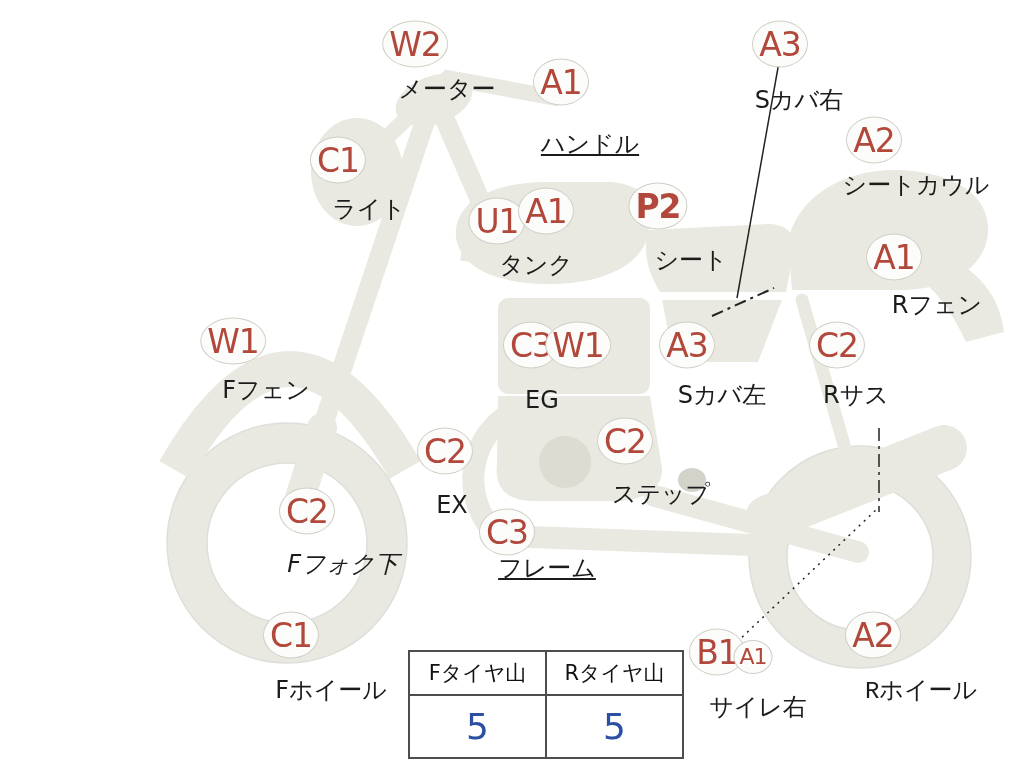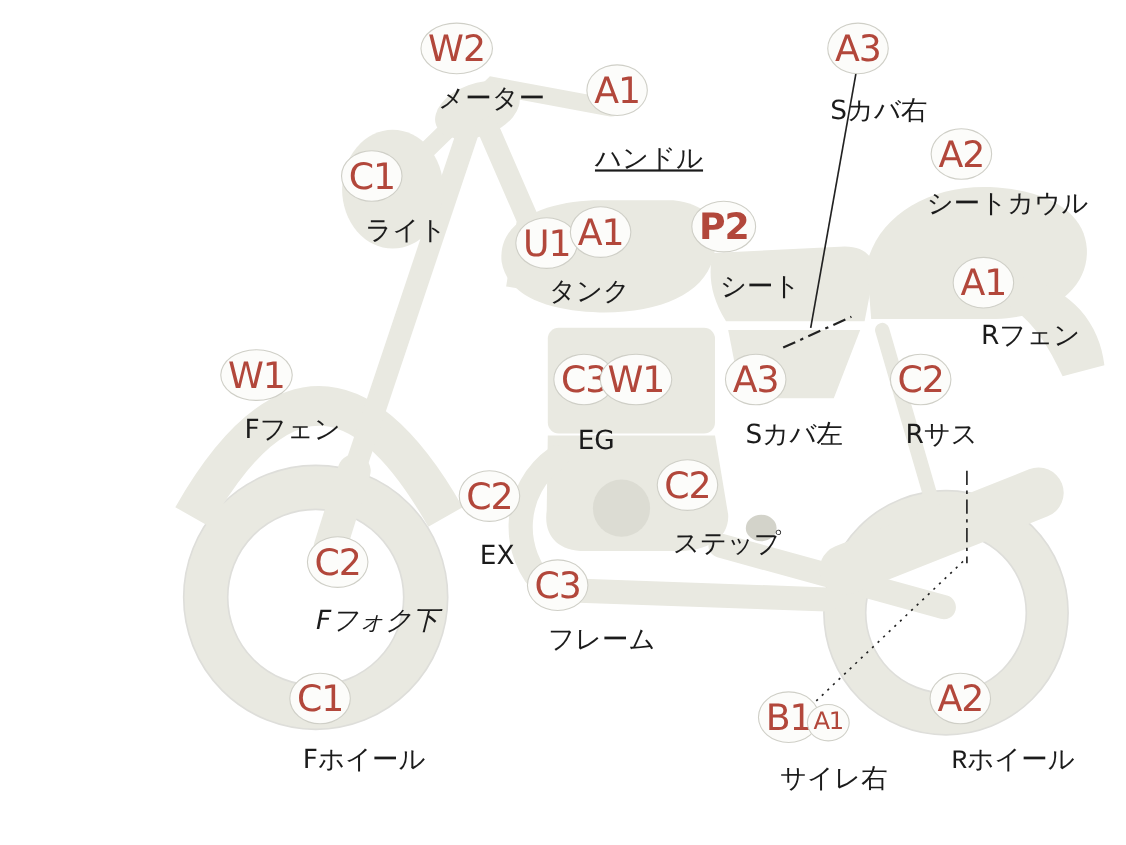--- a/index.html
+++ b/index.html
@@ -126,24 +126,36 @@
       <div class="part-name" style="left: 722px; top: 395px;">Sカバ左</div>
       <div class="grade" style="left: 837px; top: 345px;">C2</div>
       <div class="part-name" style="left: 856px; top: 395px;">Rサス</div>
       <div class="grade" style="left: 445px; top: 451px;">C2</div>
       <div class="part-name" style="left: 452px; top: 505px;">EX</div>
       <div class="grade" style="left: 625px; top: 441px;">C2</div>
       <div class="part-name" style="left: 661px; top: 494px;">ステップ</div>
       <div class="grade" style="left: 307px; top: 511px;">C2</div>
       <div class="part-name" style="left: 343px; top: 564px; font-style: italic;">Fフォク下</div>
       <div class="grade" style="left: 507px; top: 532px;">C3</div>
-      <div class="part-name" style="left: 547px; top: 581px;">フレーム</div>
+      <div class="part-name" style="left: 547px; top: 568px; text-decoration: underline;">フレーム</div>
       <div class="grade" style="left: 291px; top: 635px;">C1</div>
       <div class="part-name" style="left: 331px; top: 690px;">Fホイール</div>
       <div class="grade" style="left: 717px; top: 652px;">B1</div>
       <div class="grade small" style="left: 753px; top: 657px;">A1</div>
       <div class="part-name" style="left: 758px; top: 707px;">サイレ右</div>
       <div class="grade" style="left: 873px; top: 635px;">A2</div>
       <div class="part-name" style="left: 921px; top: 690px; font-family: Liberation Mono, monospace;">Rホイール</div>
     </div>
 
+  <table class="tire-table">
+    <tbody>
+        <tr>
+      <th>Fタイヤ山</th>
+      <th>Rタイヤ山</th>
+    </tr>
+    <tr>
+      <td>5</td>
+      <td>5</td>
+    </tr>
+  </tbody>
+    </table>
 
 </div>
 
 </body></html>

